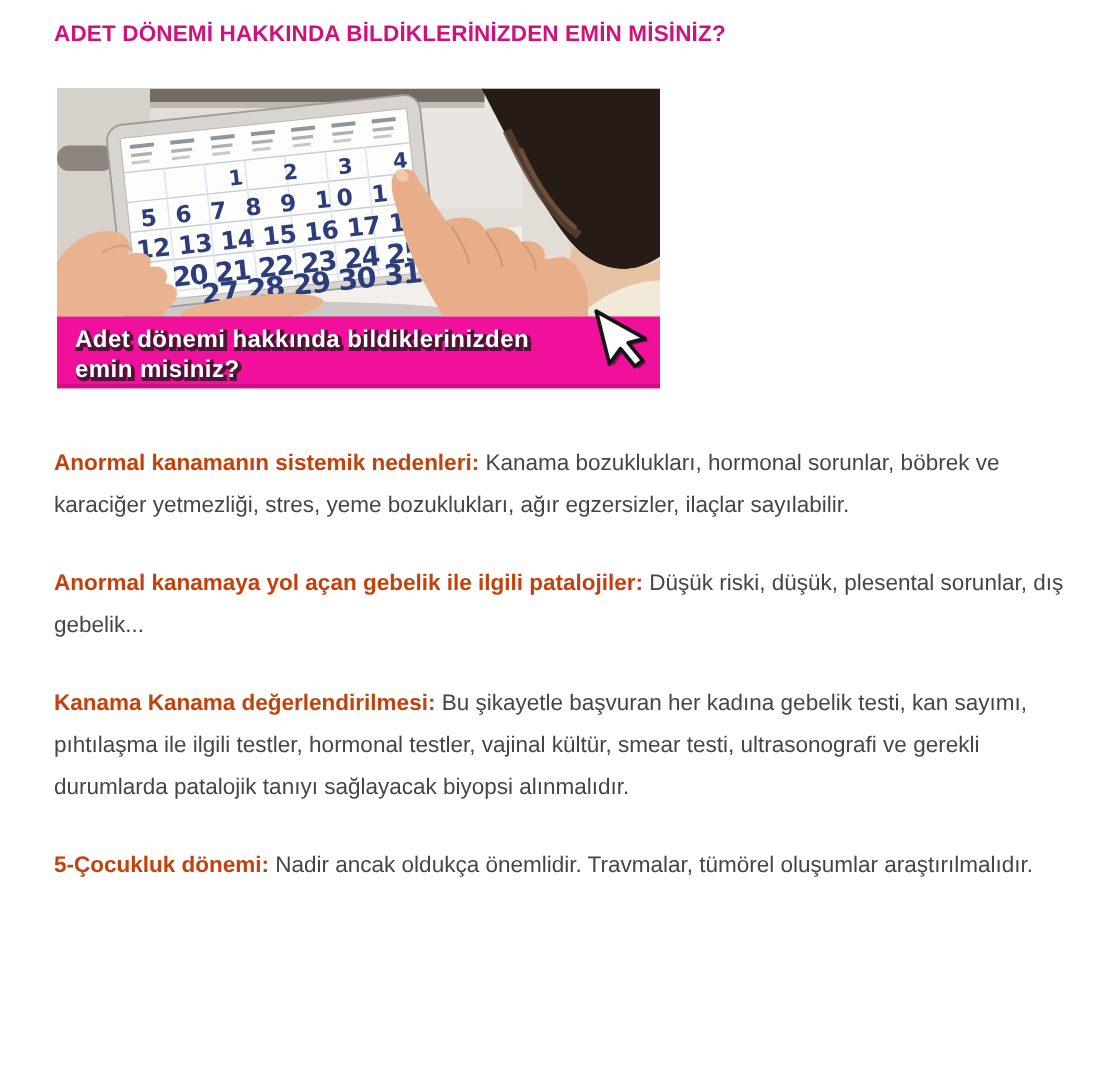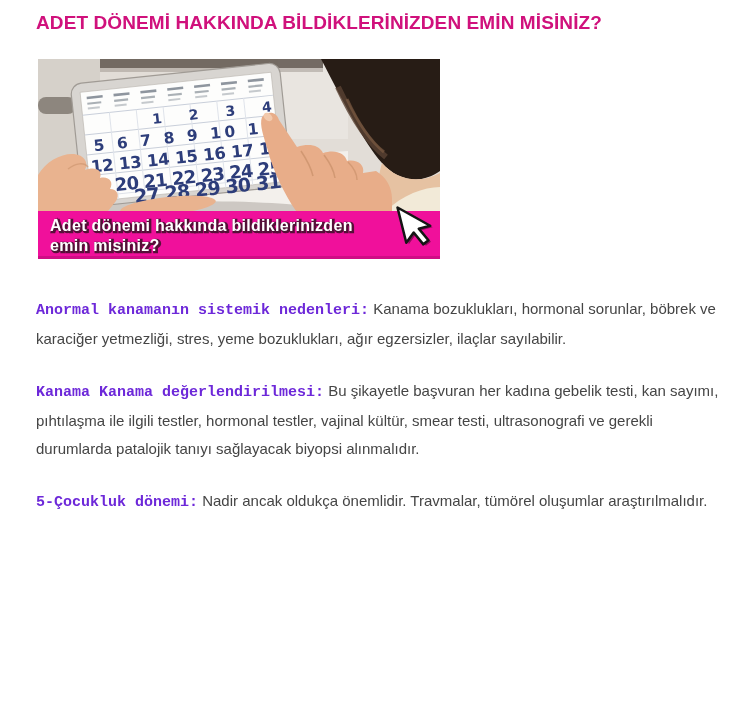--- a/index.html
+++ b/index.html
@@ -1,30 +1,30 @@
 <!DOCTYPE html>
 <html><head>
 <meta charset="utf-8">
 <style>
   html,body{margin:0;padding:0;background:#ffffff;}
   body{width:740px;height:721px;overflow:hidden;font-family:"Liberation Sans",sans-serif;}
   .page{width:740px;padding:0 10px 0 36px;box-sizing:border-box;}
   .page-title{
     margin:13px 0 0 0;
-    font-size:19px;line-height:20px;font-weight:700;
+    font-size:15px;line-height:20px;font-weight:700;
     color:#d0117c;letter-spacing:.1px;
   }
   .figure-wrap{margin:26px 0 0 2px;padding:0;width:402px;height:200px;position:relative;}
   .figure-wrap svg{display:block;}
   .content{margin-top:36px;}
   .para{
     margin:0 0 24px 0;
     font-size:15px;line-height:28px;color:#454545;
   }
-  .para strong{color:#6d28d9;font-weight:700;font-family:Liberation Mono, monospace;}
+  .para strong{color:#c2410c;font-weight:700;}
   .num{font-weight:700;}
 </style>
 </head>
 <body>
 
 <div class="page">
 
   <h1 class="page-title">ADET DÖNEMİ HAKKINDA BİLDİKLERİNİZDEN EMİN MİSİNİZ?</h1>
 
   <div class="figure-wrap">
@@ -134,17 +134,18 @@
         <g transform="translate(359.5,148.5) rotate(-14) scale(2.1)">
           <polygon points="0,0 0,17.3 4.6,13.4 7.7,20 10.5,18.7 7.4,12.2 13,12.2" fill="rgba(0,0,0,0.4)" transform="translate(1,1)"></polygon>
           <polygon points="0,0 0,17.3 4.6,13.4 7.7,20 10.5,18.7 7.4,12.2 13,12.2" fill="#ffffff" stroke="#151515" stroke-width="1.2" stroke-linejoin="round"></polygon>
         </g>
       </g>
     </svg>
   </div>
 
   <div class="content">
     <p class="para"><strong>Anormal kanamanın sistemik nedenleri:</strong><span> Kanama bozuklukları, hormonal sorunlar, böbrek ve karaciğer yetmezliği, stres, yeme bozuklukları, ağır egzersizler, ilaçlar sayılabilir.</span></p>
+    <p class="para"><strong>Anormal kanamaya yol açan gebelik ile ilgili patalojiler:</strong><span> Düşük riski, düşük, plesental sorunlar, dış gebelik...</span></p>
     <p class="para"><strong>Kanama Kanama değerlendirilmesi:</strong><span> Bu şikayetle başvuran her kadına gebelik testi, kan sayımı, pıhtılaşma ile ilgili testler, hormonal testler, vajinal kültür, smear testi, ultrasonografi ve gerekli durumlarda patalojik tanıyı sağlayacak biyopsi alınmalıdır.</span></p>
     <p class="para"><strong>5-Çocukluk dönemi:</strong><span> Nadir ancak oldukça önemlidir. Travmalar, tümörel oluşumlar araştırılmalıdır.</span></p>
   </div>
 
 </div>
 
 </body></html>

